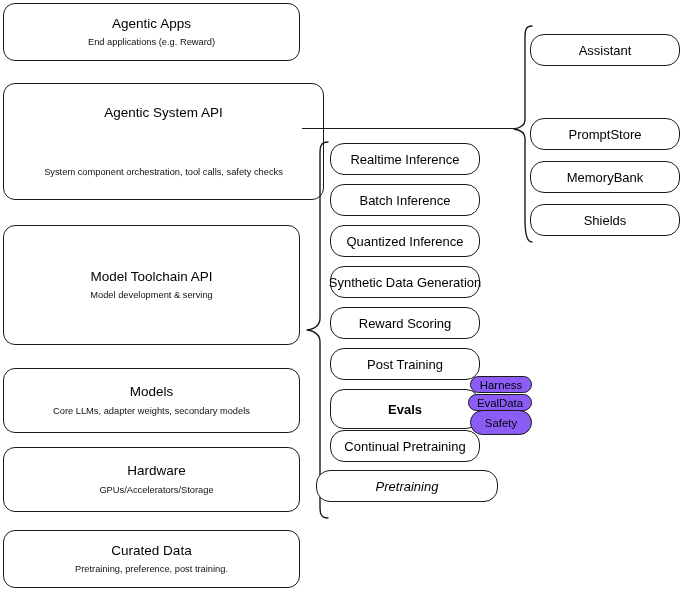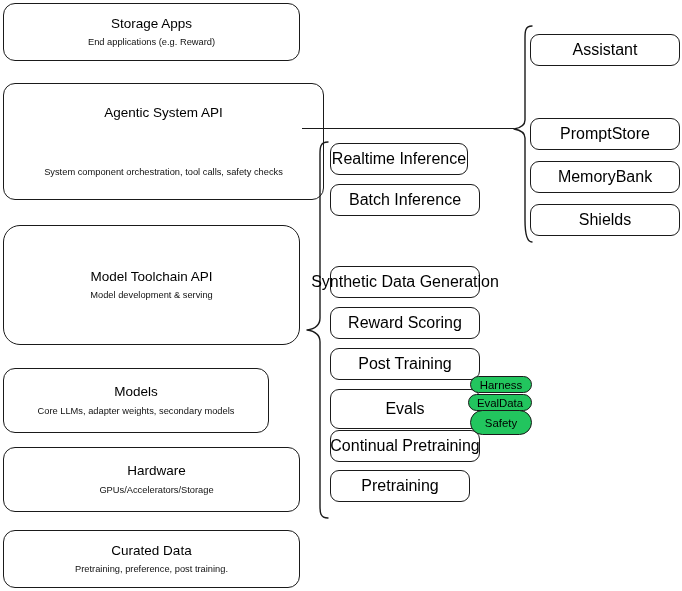--- a/index.html
+++ b/index.html
@@ -50,37 +50,37 @@
     color: #111111;
     margin-top: 4px;
     white-space: nowrap;
   }
 
   
   .pill-box {
     position: absolute;
     box-sizing: border-box;
     border: 1.3px solid #1a1a1a;
-    border-radius: 9px;
+    border-radius: 14px;
     background: #ffffff;
     display: flex;
     align-items: center;
     justify-content: center;
-    font-size: 16px;
+    font-size: 13px;
     color: #000000;
     white-space: nowrap;
   }
 
   
   .tag-pill {
     position: absolute;
     box-sizing: border-box;
     border: 1.3px solid #1a1a1a;
     border-radius: 999px;
-    background: #22c55e;
+    background: #8b5cf6;
     display: flex;
     align-items: center;
     justify-content: center;
     font-size: 11.4px;
     color: #000000;
     white-space: nowrap;
   }
 
   
   .connector-line {
@@ -94,35 +94,35 @@
     position: absolute;
   }
   .brace svg { display: block; }
 </style>
 </head>
 <body>
 
 <div id="diagram-canvas">
 
   <div class="layer-box" style="left:3px; top:3px; width:297px; height:58px;">
-    <div class="layer-title">Storage Apps</div>
+    <div class="layer-title">Agentic Apps</div>
     <div class="layer-sub">End applications (e.g. Reward)</div>
   </div>
 
   <div class="layer-box" style="left:3px; top:83px; width:321px; height:117px;gap:41px;">
     <div class="layer-title">Agentic System API</div>
     <div class="layer-sub">System component orchestration, tool calls, safety checks</div>
   </div>
 
-  <div class="layer-box" style="left:3px; top:225px; width:297px; height:120px;border-radius:17px;">
+  <div class="layer-box" style="left:3px; top:225px; width:297px; height:120px;">
     <div class="layer-title">Model Toolchain API</div>
     <div class="layer-sub">Model development &amp; serving</div>
   </div>
 
-  <div class="layer-box" style="left:3px; top:368px; width:266px; height:65px;">
+  <div class="layer-box" style="left:3px; top:368px; width:297px; height:65px;">
     <div class="layer-title">Models</div>
     <div class="layer-sub">Core LLMs, adapter weights, secondary models</div>
   </div>
 
   <div class="layer-box" style="left:3px; top:447px; width:297px; height:65px;padding-left:20px;">
     <div class="layer-title">Hardware</div>
     <div class="layer-sub">GPUs/Accelerators/Storage</div>
   </div>
 
   <div class="layer-box" style="left:3px; top:530px; width:297px; height:58px;">
@@ -137,42 +137,45 @@
       <path d="M28 2 C20 2 20 8 20 14 L20 178 C20 186 14 189 7 190 C14 191 20 194 20 202 L20 366 C20 372 20 378 28 378" stroke="#1a1a1a" stroke-width="1.4" fill="none" stroke-linecap="round" stroke-linejoin="round"></path>
     </svg>
   </div>
 
   <div class="brace" style="left:508px; top:24px;">
     <svg width="26" height="220" viewBox="0 0 26 220" fill="none">
       <path d="M24 2 C17 2 17 8 17 14 L17 96 C17 102 12 104 6 105 C12 106 17 108 17 114 L17 196 C17 202 17 218 24 218" stroke="#1a1a1a" stroke-width="1.4" fill="none" stroke-linecap="round" stroke-linejoin="round"></path>
     </svg>
   </div>
 
-  <div class="pill-box" style="left:330px; top:143px; width:138px; height:32px;justify-content:center;">
+  <div class="pill-box" style="left:330px; top:143px; width:150px; height:32px;justify-content:center;">
     <span>Realtime Inference</span>
   </div>
   <div class="pill-box" style="left:330px; top:184px; width:150px; height:32px;">
     <span>Batch Inference</span>
   </div>
+  <div class="pill-box" style="left:330px; top:225px; width:150px; height:32px;">
+    <span>Quantized Inference</span>
+  </div>
   <div class="pill-box" style="left:330px; top:307px; width:150px; height:32px;">
     <span>Reward Scoring</span>
   </div>
   <div class="pill-box" style="left:330px; top:266px; width:150px; height:32px;">
     <span>Synthetic Data Generation</span>
   </div>
   <div class="pill-box" style="left:330px; top:348px; width:150px; height:32px;">
     <span>Post Training</span>
   </div>
-  <div class="pill-box" style="left:330px; top:389px; width:150px; height:40px;">
+  <div class="pill-box" style="left:330px; top:389px; width:150px; height:40px;font-weight:bold;">
     <span>Evals</span>
   </div>
   <div class="pill-box" style="left:330px; top:430px; width:150px; height:32px;">
     <span>Continual Pretraining</span>
   </div>
-  <div class="pill-box" style="left:330px; top:470px; width:140px; height:32px;">
+  <div class="pill-box" style="left:316px; top:470px; width:182px; height:32px;font-style:italic;">
     <span>Pretraining</span>
   </div>
 
   <div class="tag-pill" style="left:470px; top:376px; width:62px; height:17px;">
     <span>Harness</span>
   </div>
   <div class="tag-pill" style="left:468px; top:394px; width:64px; height:17px;">
     <span>EvalData</span>
   </div>
   <div class="tag-pill" style="left:470px; top:410px; width:62px; height:25px;">

